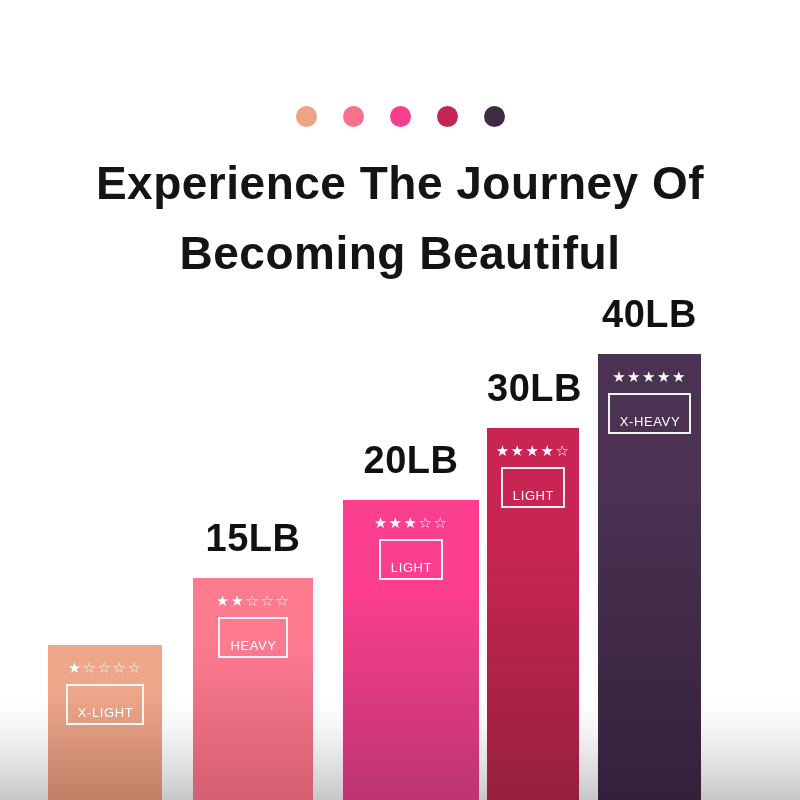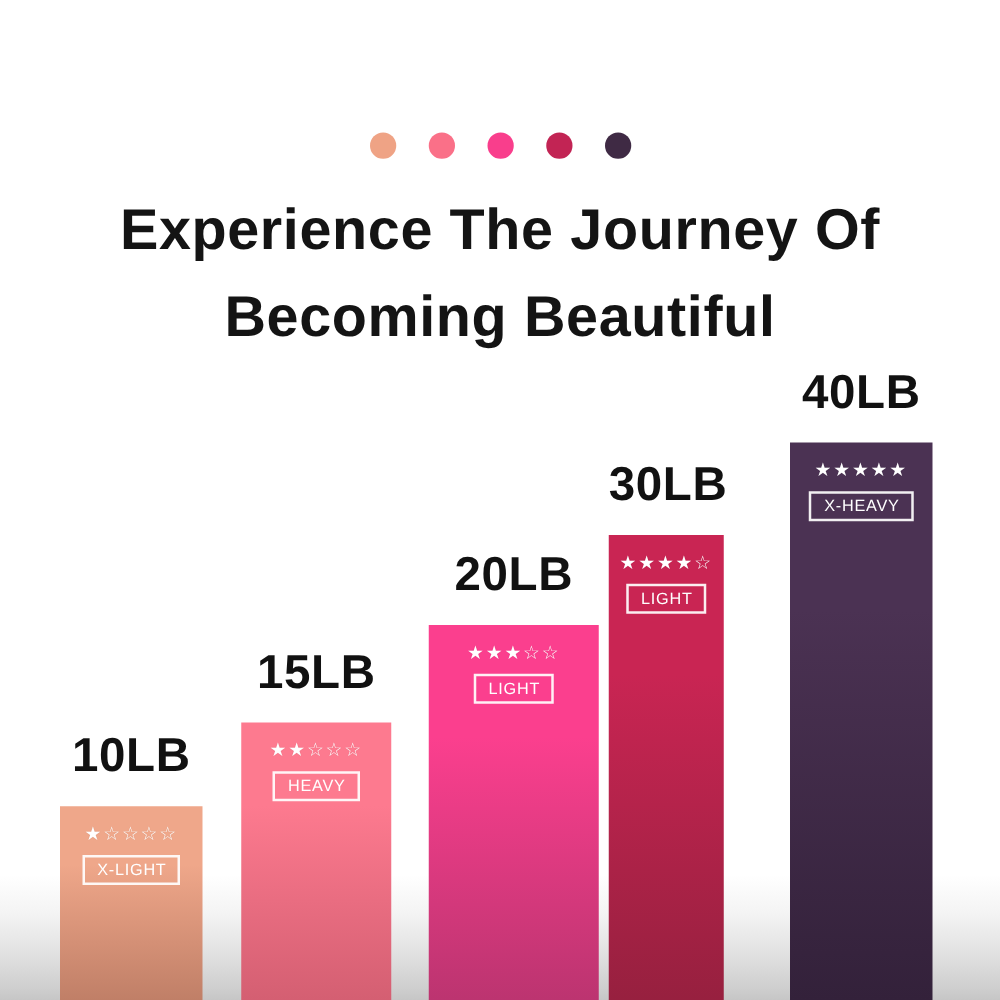--- a/index.html
+++ b/index.html
@@ -106,21 +106,21 @@
     color: #ffffff;
     font-size: 15px;
     line-height: 18px;
     letter-spacing: 1.5px;
     white-space: nowrap;
     text-shadow: 0 0 1px rgba(0,0,0,0.12);
   }
   .level-box {
     display: inline-block;
     margin-top: 7px;
-    padding: 3px 9px 3px 10px;
+    padding: 20px 9px 3px 10px;
     border: 2px solid rgba(255,255,255,0.92);
     color: #ffffff;
     font-size: 13px;
     line-height: 14px;
     letter-spacing: 0.6px;
     white-space: nowrap;
   }
 </style>
 </head>
 <body>
@@ -135,21 +135,20 @@
       <span class="dot" style="background: rgb(63, 42, 68);"></span>
     </div>
 
   <div id="headline">
     <span class="line">Experience The Journey Of</span>
     <span class="line">Becoming Beautiful</span>
   </div>
 
   <div id="bars">
       <div class="bar-group" style="left: 48px; width: 114px; height: 215px;">
-        <div class="bar-weight" style="top: 0px;">10LB</div>
         <div class="bar" style="height: 155px; background: linear-gradient(rgb(239, 167, 138) 0%, rgb(239, 167, 138) 30%, rgb(192, 127, 103) 100%);">
           <div class="bar-inner"><div class="stars">★☆☆☆☆</div><div class="level-box">X-LIGHT</div></div>
         </div>
       </div>
       <div class="bar-group" style="left: 193px; width: 120px; height: 282px;">
         <div class="bar-weight" style="top: 0px;">15LB</div>
         <div class="bar" style="height: 222px; background: linear-gradient(rgb(253, 122, 143) 0%, rgb(253, 122, 143) 30%, rgb(212, 95, 114) 100%);">
           <div class="bar-inner"><div class="stars">★★☆☆☆</div><div class="level-box">HEAVY</div></div>
         </div>
       </div>
@@ -158,21 +157,21 @@
         <div class="bar" style="height: 300px; background: linear-gradient(rgb(251, 63, 142) 0%, rgb(251, 63, 142) 30%, rgb(188, 52, 112) 100%);">
           <div class="bar-inner"><div class="stars">★★★☆☆</div><div class="level-box">LIGHT</div></div>
         </div>
       </div>
       <div class="bar-group" style="left: 487px; width: 92px; height: 432px;">
         <div class="bar-weight" style="top: 0px;">30LB</div>
         <div class="bar" style="height: 372px; background: linear-gradient(rgb(201, 37, 83) 0%, rgb(201, 37, 83) 30%, rgb(151, 32, 63) 100%);">
           <div class="bar-inner"><div class="stars">★★★★☆</div><div class="level-box">LIGHT</div></div>
         </div>
       </div>
-      <div class="bar-group" style="left: 632px; width: 114px; height: 506px;">
+      <div class="bar-group" style="left: 598px; width: 103px; height: 506px;">
         <div class="bar-weight" style="top: 0px;">40LB</div>
         <div class="bar" style="height: 446px; background: linear-gradient(rgb(75, 50, 83) 0%, rgb(75, 50, 83) 30%, rgb(51, 33, 58) 100%);">
           <div class="bar-inner"><div class="stars">★★★★★</div><div class="level-box">X-HEAVY</div></div>
         </div>
       </div>
     </div>
 
 </div>
 
 </body></html>

